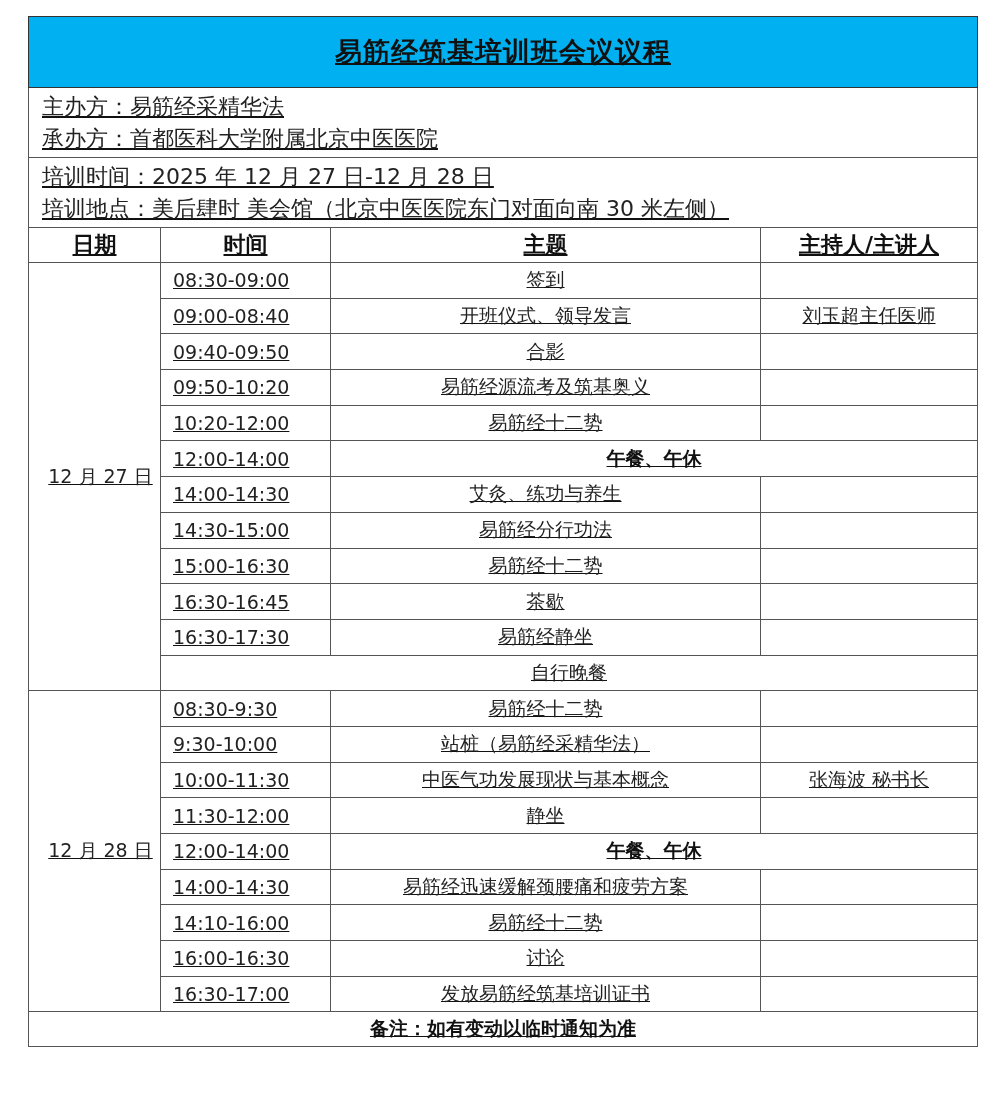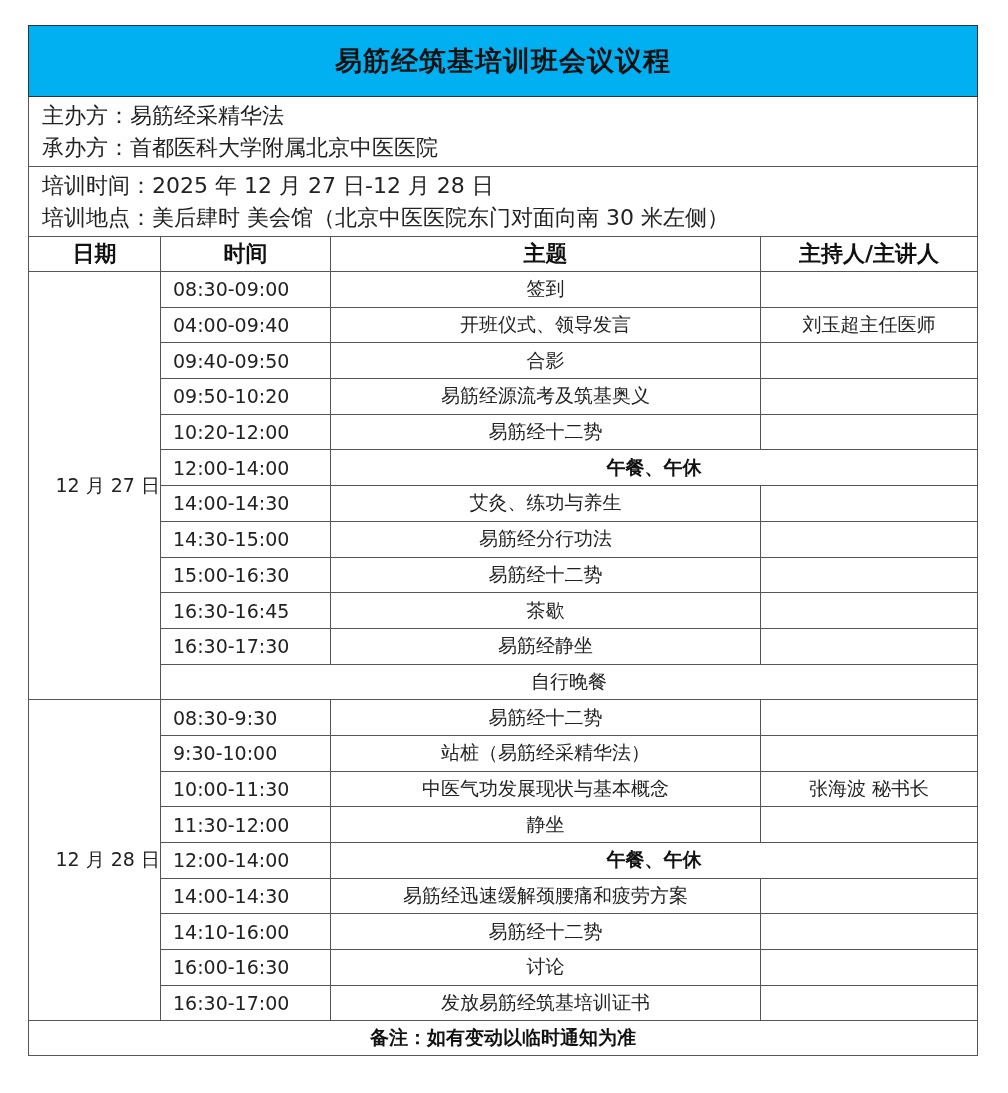--- a/index.html
+++ b/index.html
@@ -1,24 +1,24 @@
 <!DOCTYPE html>
 <html><head>
 <meta charset="utf-8">
 <style>
   html, body { margin: 0; padding: 0; background: #ffffff; }
   body { width: 1008px; height: 1093px; position: relative; font-family: "DejaVu Sans", "Liberation Sans", sans-serif; color: #111; }
-  .sheet { position: absolute; left: 28px; top: 25px; width: 949px; }
+  .sheet { position: absolute; left: 28px; top: 16px; width: 949px; text-decoration: underline; }
   table.agenda { border-collapse: collapse; width: 949px; table-layout: fixed; }
   table.agenda td { border: 1px solid #555; padding: 0; height: 34.7px; font-size: 19px; color: #222; vertical-align: middle; overflow: hidden; white-space: nowrap; }
   .title-cell { background: #00b0f0; height: 70px !important; text-align: center; font-size: 27px !important; font-weight: bold; color: #111 !important; border: 1px solid #333 !important; letter-spacing: 1px; }
   .info-cell { height: 69px !important; padding-left: 13px !important; font-size: 22px !important; line-height: 32px; color: #222; }
   .info-line { display: block; }
   .col-head { text-align: center; font-weight: bold; font-size: 22px !important; color: #111 !important; height: 34px !important; }
-  .date-cell { text-align: right; padding-left: 12px !important; font-size: 19px; }
+  .date-cell { text-align: center; padding-left: 12px !important; font-size: 19px; }
   .time-cell { padding-left: 12px !important; font-size: 19px; color: #222; }
   .topic-cell { text-align: center; font-family: "DejaVu Serif", "Liberation Serif", serif; font-size: 19px; color: #333; margin-left: 18px; }
   .speaker-cell { text-align: center; font-family: "DejaVu Serif", "Liberation Serif", serif; font-size: 19px; color: #333; }
   .break-cell { text-align: center; font-weight: bold; font-size: 20px; color: #111 !important; margin-left: 16px; }
   .dinner-cell { text-align: center; font-family: "DejaVu Serif", "Liberation Serif", serif; font-size: 19px; color: #333; }
   .note-cell { text-align: center; font-weight: bold; font-size: 20px; color: #111 !important; height: 34px !important; margin-left: 48px; }
 </style>
 </head>
 <body>
 
@@ -53,21 +53,21 @@
         <td class="col-head">主持人/主讲人</td>
       </tr>
 
       <tr>
         <td rowspan="12" class="date-cell">12 月 27 日</td>
         <td class="time-cell">08:30-09:00</td>
         <td class="topic-cell">签到</td>
         <td class="speaker-cell"></td>
       </tr>
       <tr>
-        <td class="time-cell">04:00-09:40</td>
+        <td class="time-cell">09:00-08:40</td>
         <td class="topic-cell">开班仪式、领导发言</td>
         <td class="speaker-cell">刘玉超主任医师</td>
       </tr>
       <tr>
         <td class="time-cell">09:40-09:50</td>
         <td class="topic-cell">合影</td>
         <td class="speaker-cell"></td>
       </tr>
       <tr>
         <td class="time-cell">09:50-10:20</td>

